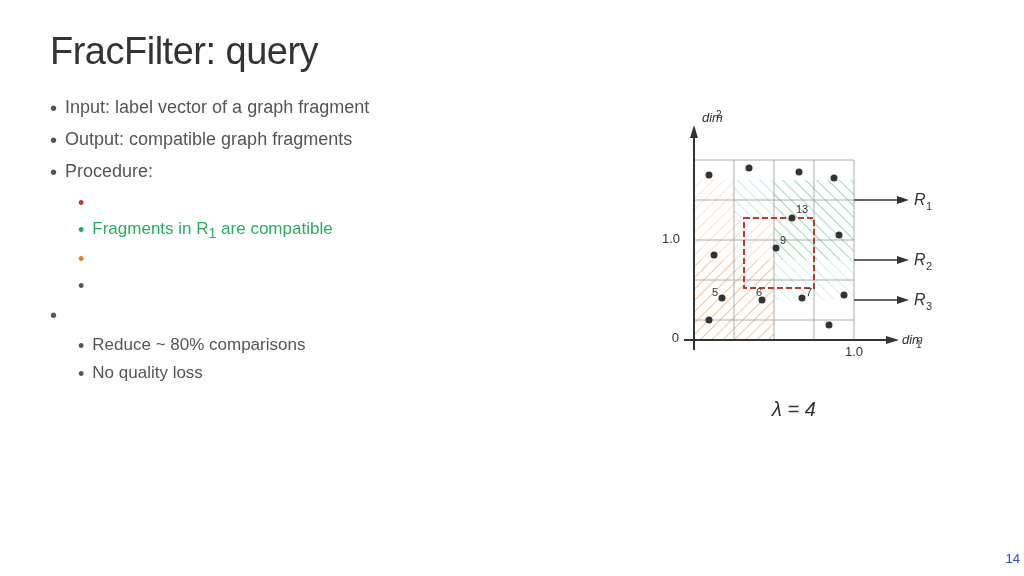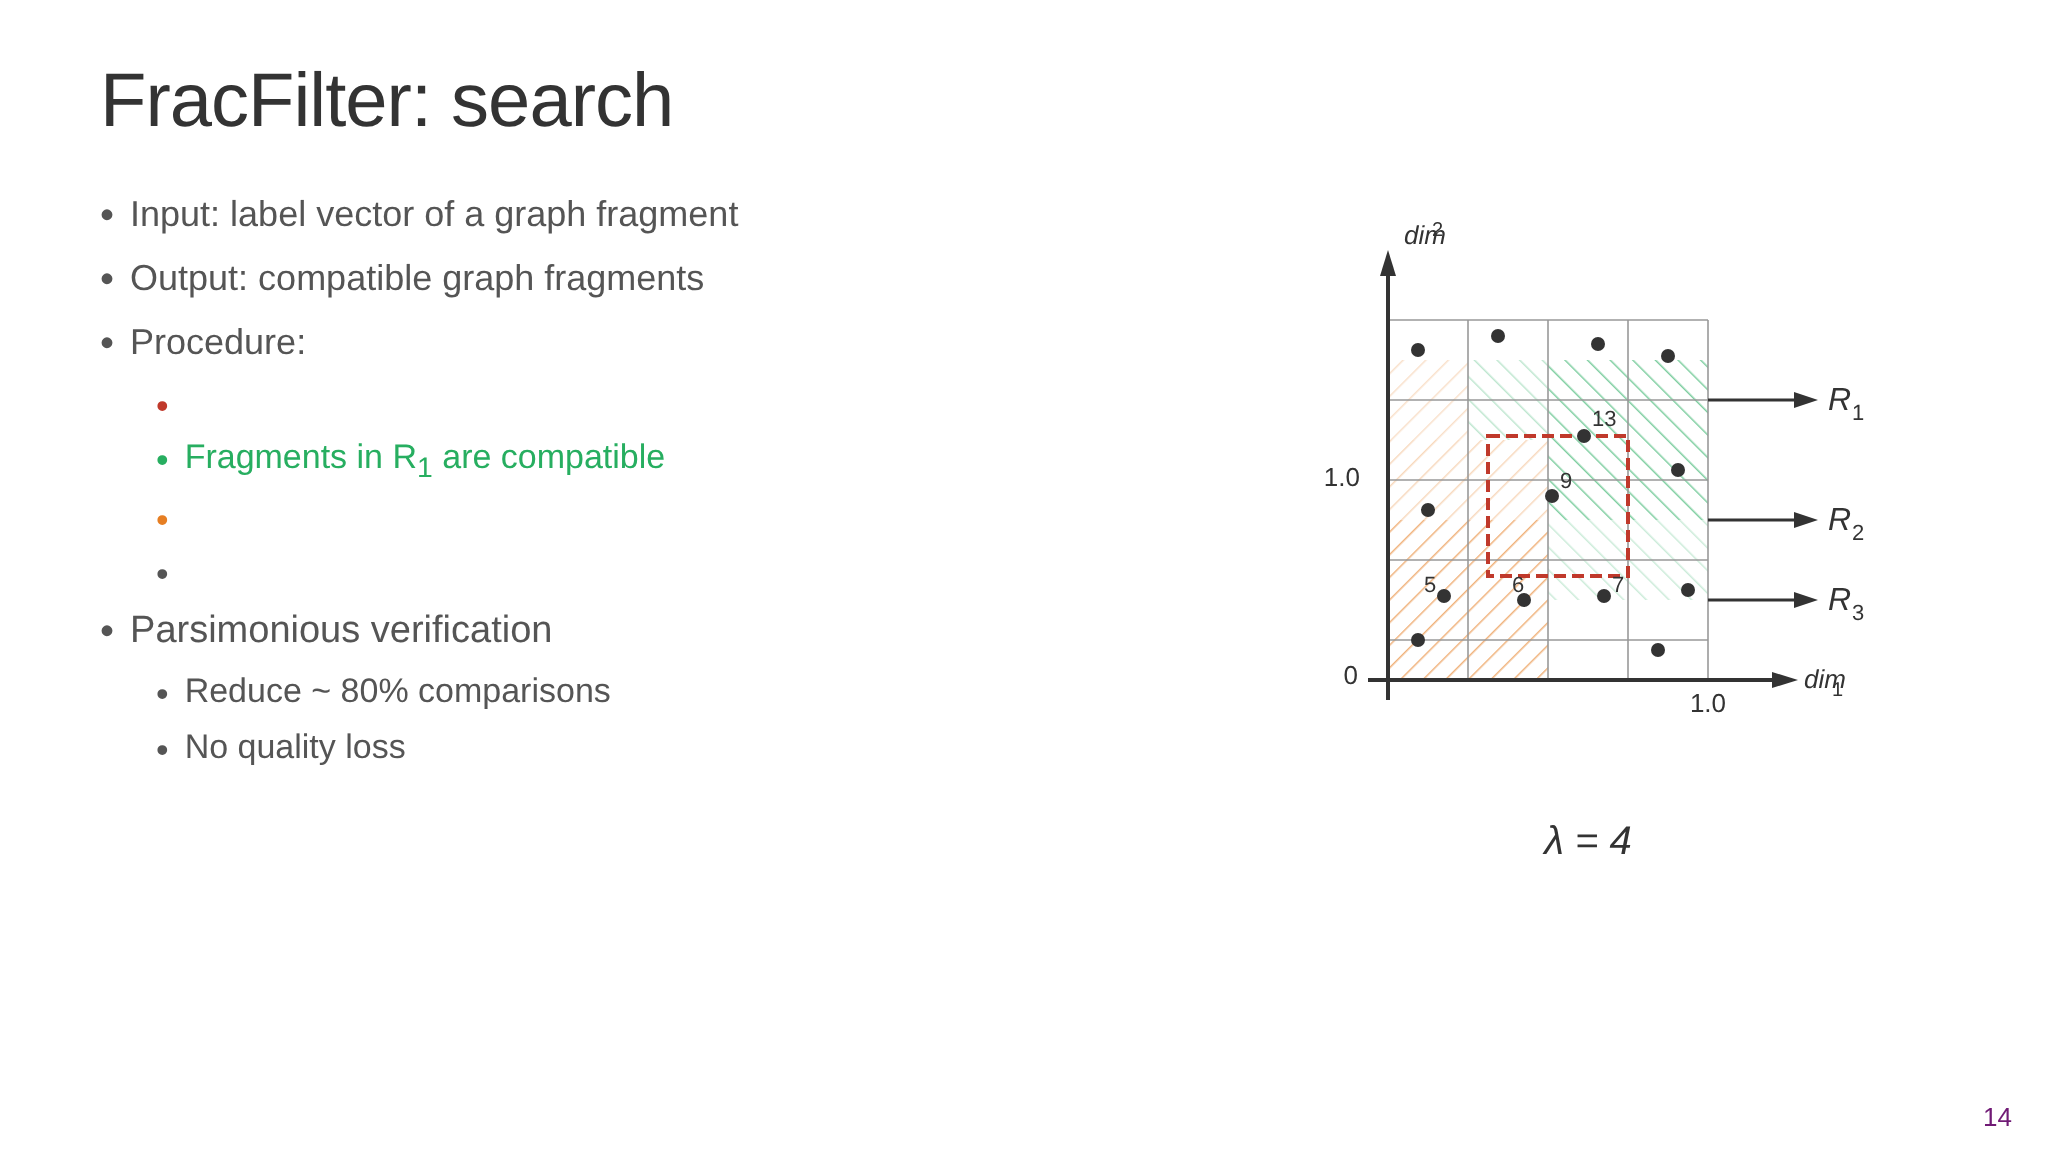--- a/index.html
+++ b/index.html
@@ -82,41 +82,41 @@
     .diagram {
       position: relative;
       width: 320px;
       height: 290px;
       margin-top: 5px;
     }
     .lambda-label {
       font-size: 20px;
       color: #333;
       text-align: center;
-      margin-top: 20px;
+      margin-top: 8px;
       font-style: italic;
     }
     .page-number {
       position: absolute;
       bottom: 10px;
-      right: 18px;
+      right: 4px;
       font-size: 13px;
-      color: #701a75;
+      color: #1d4ed8;
     }
     
     .diagram svg {
       width: 320px;
       height: 290px;
     }
   </style>
 </head>
 <body>
 
 <div class="slide">
-  <h1 class="title">FracFilter: search</h1>
+  <h1 class="title">FracFilter: query</h1>
 
   <div class="content-area">
 
     <div class="left-col">
 
       <div class="bullet-main">
         <span class="dot">•</span>
         <span class="text color-gray">Input: label vector of a graph fragment</span>
       </div>
 
@@ -142,21 +142,20 @@
         <div class="sub-bullet">
           <span class="dot color-orange">•</span>
         </div>
         <div class="sub-bullet">
           <span class="dot color-gray">•</span>
         </div>
       </div>
 
       <div class="bullet-main">
         <span class="dot">•</span>
-        <span class="text color-gray" style="font-size:19px;">Parsimonious verification</span>
       </div>
       <div class="sub-bullets">
         <div class="sub-bullet">
           <span class="dot color-gray">•</span>
           <span class="color-gray">Reduce ~ 80% comparisons</span>
         </div>
         <div class="sub-bullet">
           <span class="dot color-gray">•</span>
           <span class="color-gray">No quality loss</span>
         </div>

